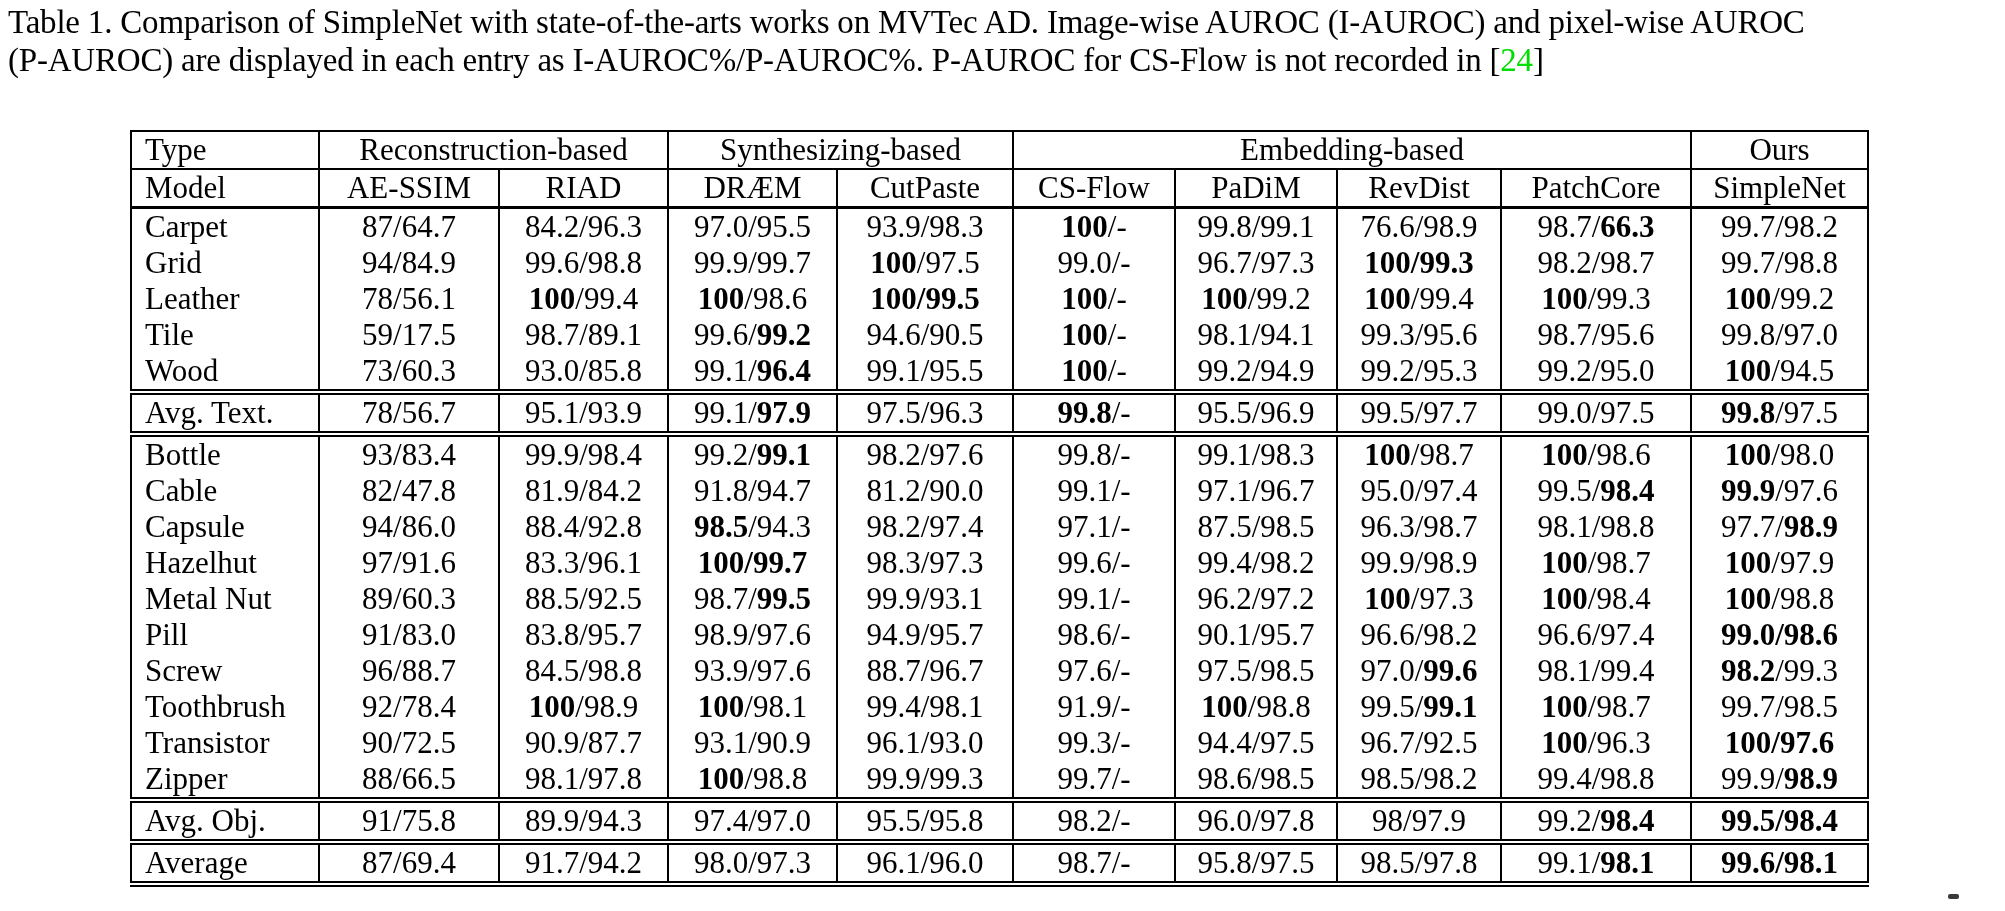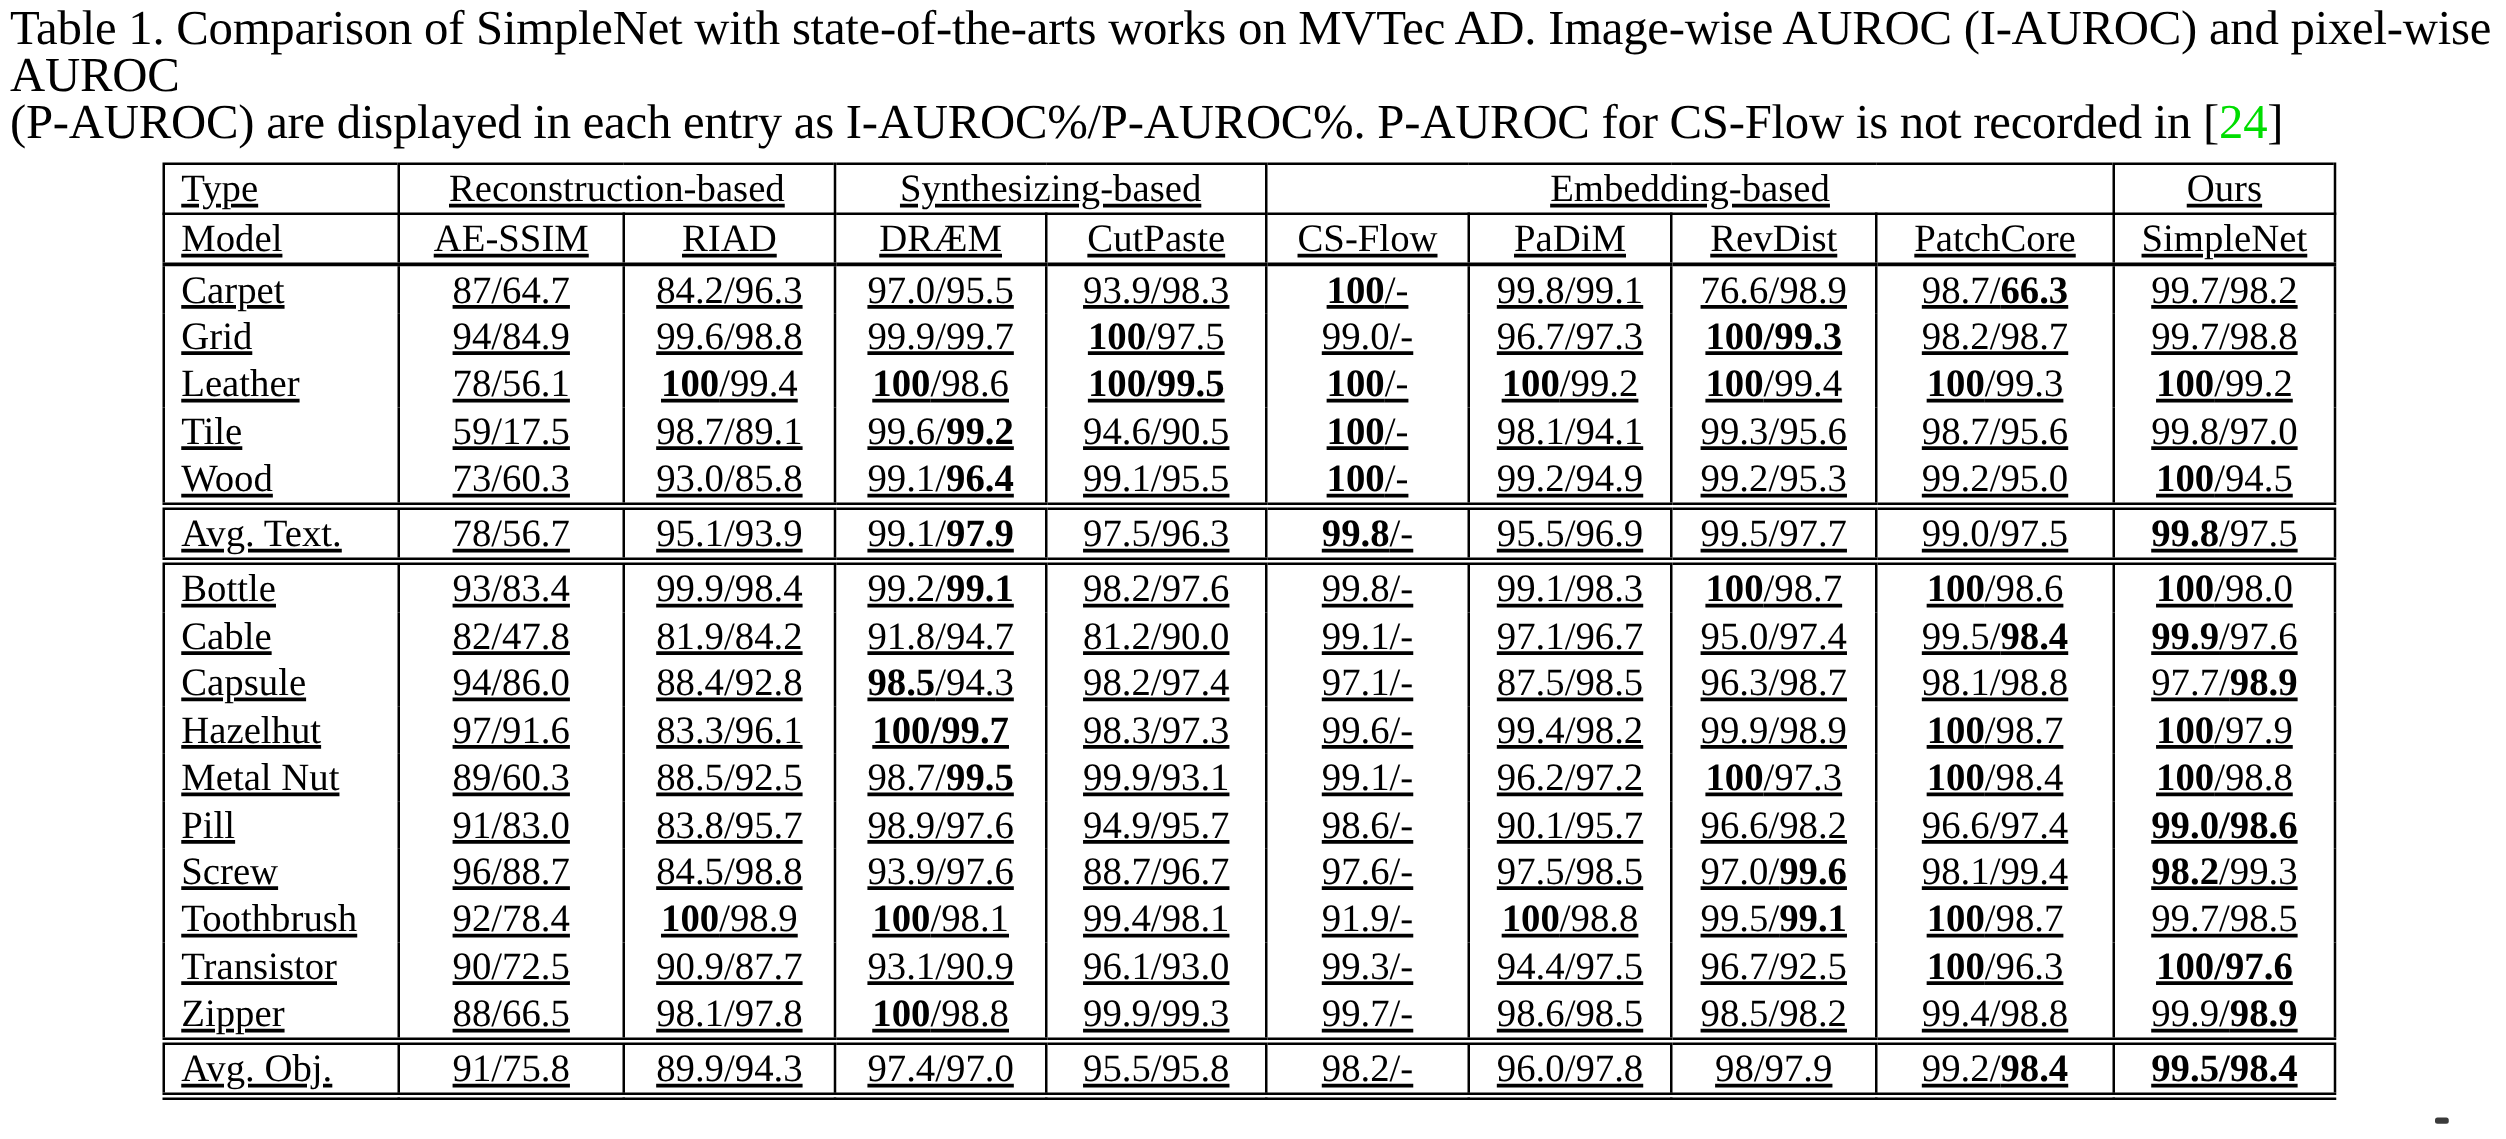--- a/index.html
+++ b/index.html
@@ -8,35 +8,34 @@
     position: relative;
     background: #ffffff;
     color: #000000;
     font-family: "Liberation Serif", "DejaVu Serif", serif;
     overflow: hidden;
   }
   .caption {
     position: absolute;
     left: 8px; top: 4px;
     width: 1992px;
-    font-size: 39px;
+    font-size: 33px;
     line-height: 37.5px;
     letter-spacing: -0.2px;
   }
   .cite { color: var(--cite-color, #00dd00); text-decoration: none; cursor: pointer; }
   table.results {
     position: absolute;
     left: 130px; top: 130px;
     width: 1737px; height: 750px;
     border-collapse: collapse;
     table-layout: fixed;
     font-size: 31px;
     border: 2px solid #000;
     border-bottom: 6px double #000;
-    text-decoration: underline;
   }
   table.results td {
     border-left: 2px solid #000;
     border-right: 2px solid #000;
     padding: 0;
     text-align: center;
     vertical-align: middle;
     height: 36px;
     white-space: nowrap;
     overflow: hidden;
@@ -293,16 +292,28 @@
         <td>91/75.8</td>
         <td>89.9/94.3</td>
         <td>97.4/97.0</td>
         <td>95.5/95.8</td>
         <td>98.2/-</td>
         <td>96.0/97.8</td>
         <td>98/97.9</td>
         <td>99.2/<b>98.4</b></td>
         <td><b>99.5/98.4</b></td>
       </tr>
+      <tr class="rule-above">
+        <td class="cat">Average</td>
+        <td>87/69.4</td>
+        <td>91.7/94.2</td>
+        <td>98.0/97.3</td>
+        <td>96.1/96.0</td>
+        <td>98.7/-</td>
+        <td>95.8/97.5</td>
+        <td>98.5/97.8</td>
+        <td>99.1/<b>98.1</b></td>
+        <td><b>99.6/98.1</b></td>
+      </tr>
     </tbody>
 </table>
 
 <div class="stray-mark"></div>
 
 </body></html>

